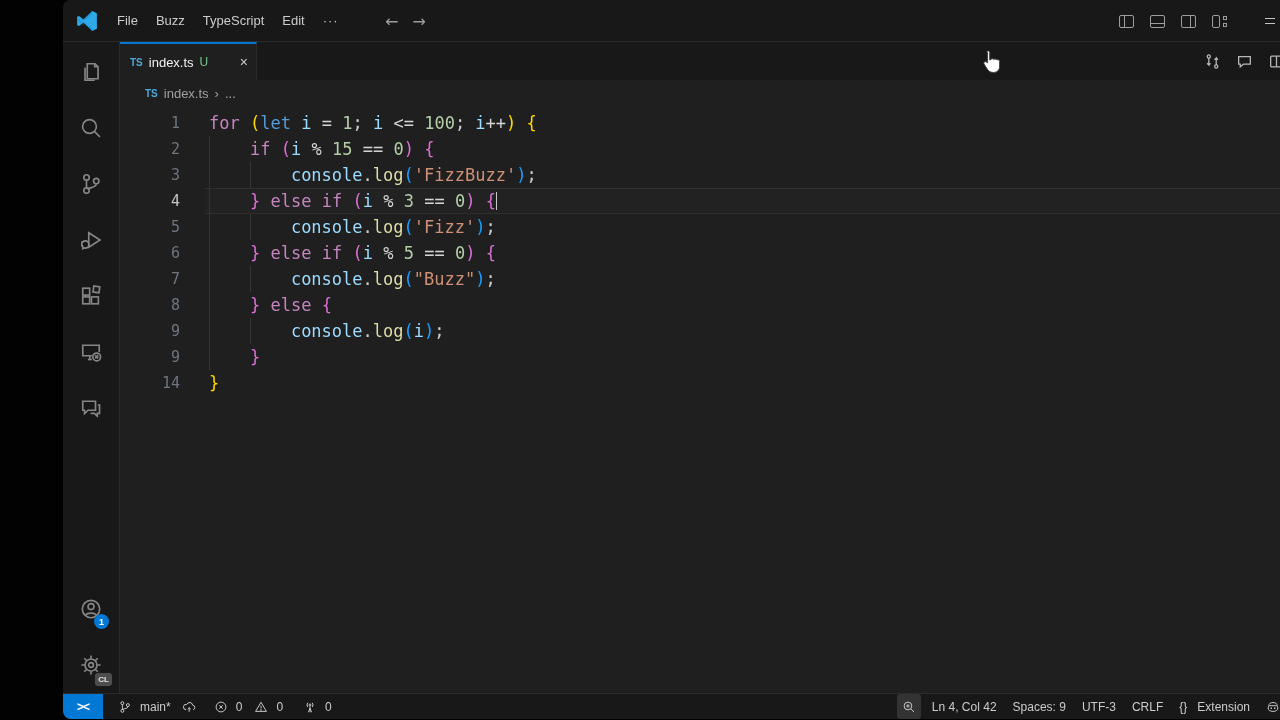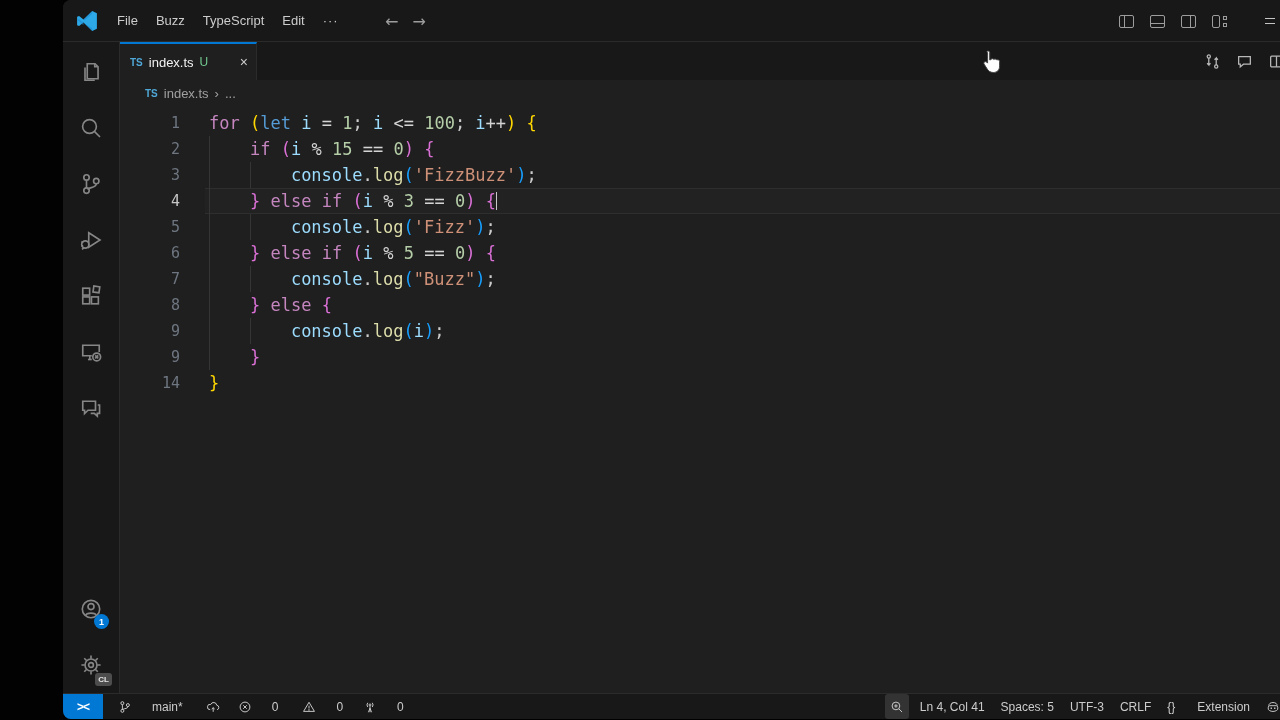--- a/index.html
+++ b/index.html
@@ -81,21 +81,21 @@
                        background:#222222; border-top:1px solid #2e2e2e; border-bottom:1px solid #2e2e2e; }
   .src { position:relative; white-space:pre; color:#cccccc; z-index:1; }
   .guide { position:absolute; top:0; bottom:0; width:1px; background:#353535; }
   .caret { position:absolute; top:4px; height:18px; width:1.5px; background:#c8c8c8; }
   .ruler-sep { position:absolute; top:44px; bottom:0; right:18px; width:1px; background:#2e2e2e; }
   .ruler-mark { position:absolute; top:116px; right:1px; width:17px; height:5px; background:#585858; }
 
   
   .statusbar { height:26px; flex:none; background:#181818; border-top:1px solid #2b2b2b;
                display:flex; align-items:center; color:#cccccc; font-size:12px; }
-  .sb-item { display:flex; align-items:center; gap:20px; padding:0 5px; height:100%; }
+  .sb-item { display:flex; align-items:center; gap:8px; padding:0 5px; height:100%; }
   .sb-item svg { width:14px; height:14px; stroke:#cccccc; fill:none; stroke-width:1.1; }
   .sb-remote { width:40px; height:100%; background:#0078d4; color:#ffffff; display:flex;
                align-items:center; justify-content:center; font-weight:bold; font-size:12px;
                letter-spacing:-1px; margin-right:10px; }
   .sb-right { margin-left:auto; display:flex; align-items:center; gap:6px; padding-right:8px; height:100%; }
   .sb-box { background:#333333; border-radius:3px; padding:2px 5px; display:flex; align-items:center; }
   .sb-bell { background:#2c2c2c; border-radius:4px; padding:3px 7px; }
   .lang-braces { font-size:12px; color:#cccccc; margin-right:2px; }
 
   .hand-cursor { position:absolute; left:979px; top:49px; width:24px; height:28px; z-index:50; }
@@ -365,24 +365,24 @@
 
     <div class="sb-right">
       <div class="sb-item sb-box">
         <svg viewBox="0 0 16 16">
           <circle cx="6.8" cy="6.8" r="4.4"></circle>
             <line x1="10.2" y1="10.2" x2="13.8" y2="13.8"></line>
           <path d="M6.8 4.8v4M4.8 6.8h4"></path>
         </svg>
       </div>
       <div class="sb-item">
-        <span>Ln 4, Col 41</span>
-      </div>
-      <div class="sb-item">
-        <span>Spaces: 5</span>
+        <span>Ln 4, Col 42</span>
+      </div>
+      <div class="sb-item">
+        <span>Spaces: 9</span>
       </div>
       <div class="sb-item">
         <span>UTF-3</span>
       </div>
       <div class="sb-item">
         <span>CRLF</span>
       </div>
       <div class="sb-item">
         <span class="lang-braces">{}</span>
         <span>Extension</span>

